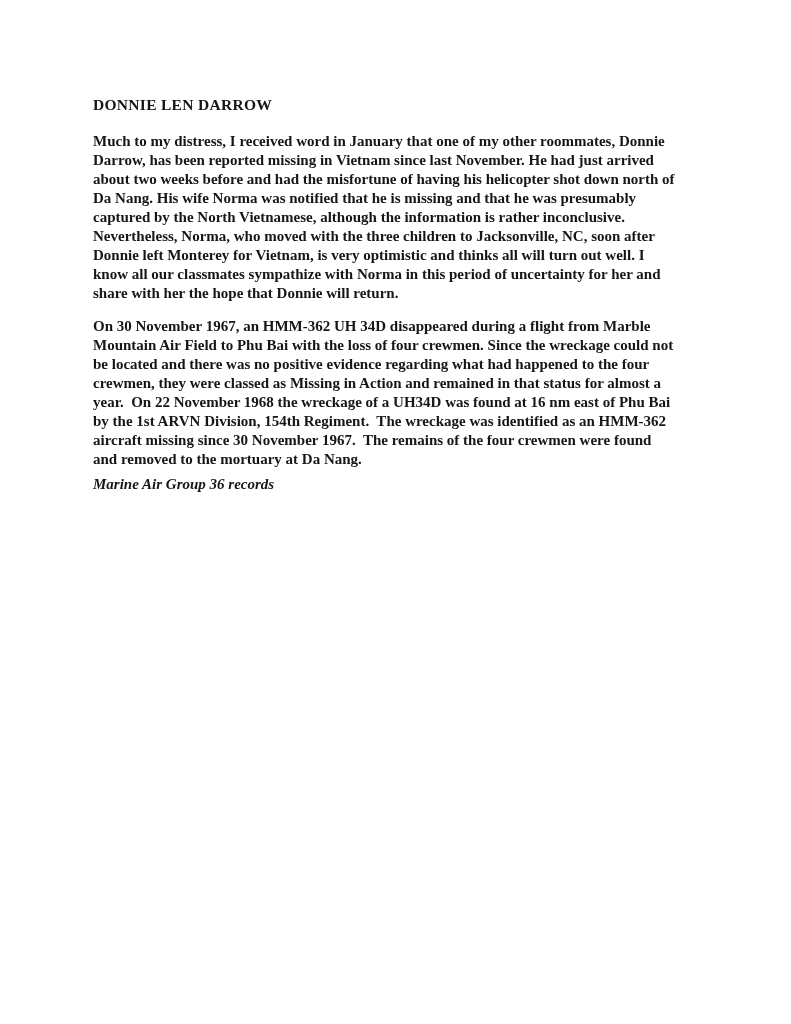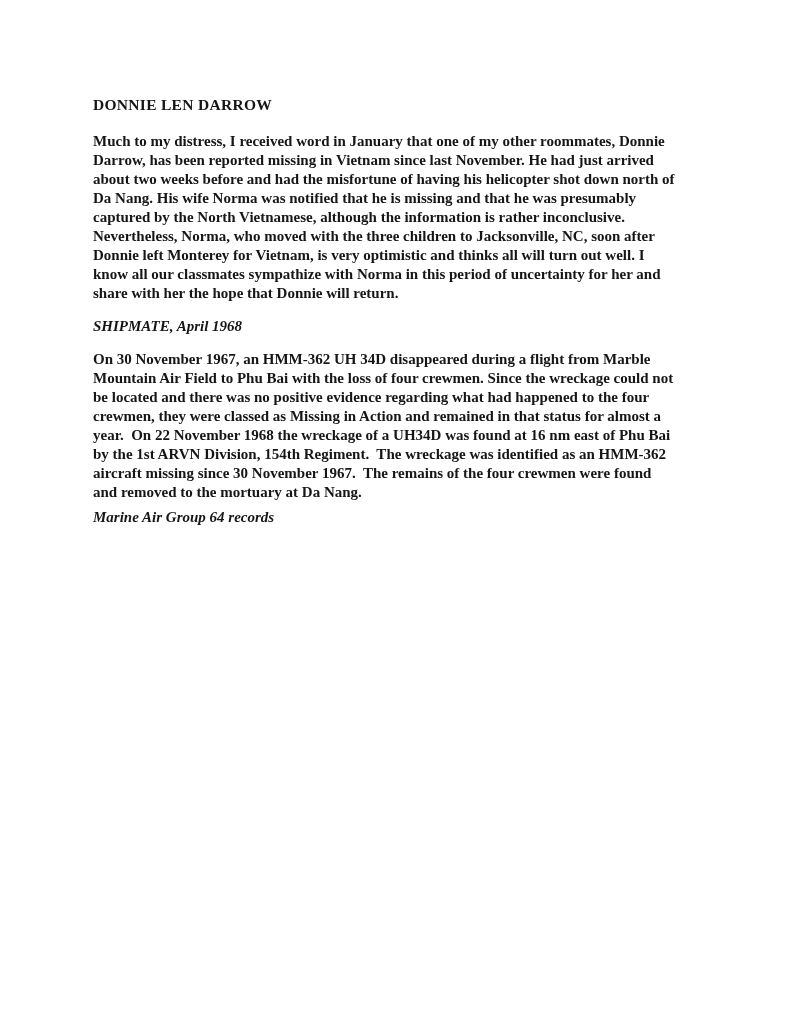--- a/index.html
+++ b/index.html
@@ -53,25 +53,24 @@
   <p class="para para-1">Much to my distress, I received word in January that one of my other roommates, Donnie
 Darrow, has been reported missing in Vietnam since last November. He had just arrived
 about two weeks before and had the misfortune of having his helicopter shot down north of
 Da Nang. His wife Norma was notified that he is missing and that he was presumably
 captured by the North Vietnamese, although the information is rather inconclusive.
 Nevertheless, Norma, who moved with the three children to Jacksonville, NC, soon after
 Donnie left Monterey for Vietnam, is very optimistic and thinks all will turn out well. I
 know all our classmates sympathize with Norma in this period of uncertainty for her and
 share with her the hope that Donnie will return.</p>
 
-  <p class="source-line">SHIPMATE, April 1968</p>
 
   <p class="para para-2">On 30 November 1967, an HMM-362 UH 34D disappeared during a flight from Marble
 Mountain Air Field to Phu Bai with the loss of four crewmen. Since the wreckage could not
 be located and there was no positive evidence regarding what had happened to the four
 crewmen, they were classed as Missing in Action and remained in that status for almost a
 year.  On 22 November 1968 the wreckage of a UH34D was found at 16 nm east of Phu Bai
 by the 1st ARVN Division, 154th Regiment.  The wreckage was identified as an HMM-362
 aircraft missing since 30 November 1967.  The remains of the four crewmen were found
 and removed to the mortuary at Da Nang.</p>
 
-  <p class="source-line">Marine Air Group 64 records</p>
+  <p class="source-line">Marine Air Group 36 records</p>
 </div>
 
 </body></html>

